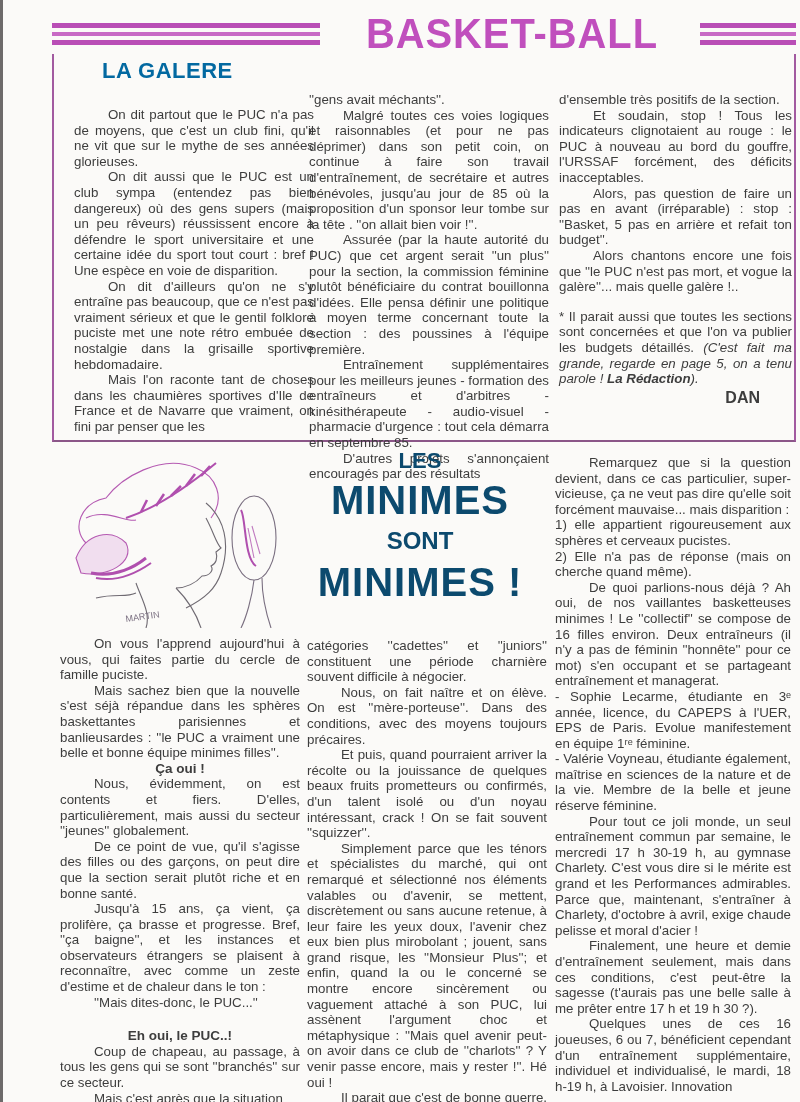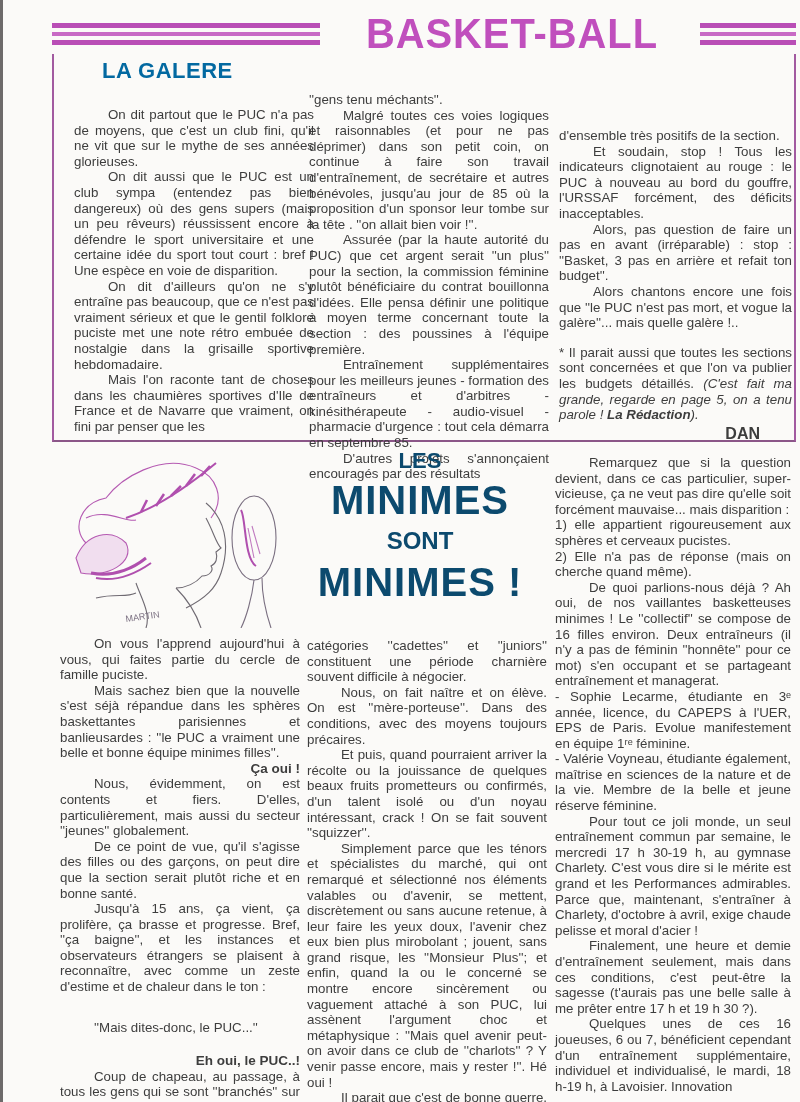--- a/index.html
+++ b/index.html
@@ -25,38 +25,38 @@
     .top-box { position: absolute; left: 52px; top: 54px; width: 744px; height: 388px;
       border-left: 2px solid #a25aa0; border-right: 2px solid #a25aa0; border-bottom: 2px solid #8b5688; }
     .col { position: absolute; font-size: 13.3px; line-height: 15.6px; text-align: justify; color: #3d3d3d; }
     .col p { text-indent: 34px; }
     .col p.noindent { text-indent: 0; }
     .col p.spaced { margin-top: 14px; }
 
     .galere-title { position: absolute; left: 48px; top: 4px; font-size: 22px; font-weight: bold; color: #0369a1; letter-spacing: 0.5px; }
     .top-c1 { left: 20px; top: 53px; width: 240px; }
     .top-c2 { left: 255px; top: 38px; width: 240px; }
-    .top-c3 { left: 505px; top: 38px; width: 233px; margin-top: 36px; }
+    .top-c3 { left: 505px; top: 38px; width: 233px; }
     .em { font-style: italic; }
     .em b { font-weight: bold; }
     .signature { text-align: right; font-weight: bold; margin-top: 3px; padding-right: 32px; font-size: 16px; }
 
     
     .illustration { position: absolute; left: 66px; top: 448px; width: 225px; height: 180px; }
     .headline { position: absolute; left: 300px; top: 442px; width: 240px; text-align: center; color: #0c4a6e; font-weight: bold; }
     .hl-les { font-size: 22px; line-height: 30px; margin-top: 4px; }
     .hl-big { font-size: 40px; line-height: 48px; letter-spacing: 1px; }
     .hl-sont { font-size: 24px; line-height: 34px; }
 
     .bot-c1 { left: 60px; top: 636px; width: 240px; }
     .bot-c2 { left: 307px; top: 638px; width: 240px; }
     .bot-c3 { left: 555px; top: 455px; width: 236px; }
-    .subhead { text-align: right; font-weight: bold; font-size: 13.5px; text-indent: 0 !important; }
+    .subhead { text-align: center; font-weight: bold; font-size: 13.5px; text-indent: 0 !important; }
     .subhead.mt { margin-top: 18px; }
-    .quote-center { text-indent: 34px; margin-top: 25px; }
+    .quote-center { text-indent: 34px; }
   </style>
 </head>
 <body>
 
 <div class="page-edge"></div>
 
 <div class="masthead">
   <div class="rule-group rule-left">
     <div class="bar b1"></div>
       <div class="bar b2"></div>
@@ -74,31 +74,31 @@
   <div class="galere-title">LA GALERE</div>
 
   <div class="col top-c1">
     <p>On dit partout que le PUC n'a pas de moyens, que c'est un club fini, qu'il ne vit que sur le mythe de ses années glorieuses.</p>
     <p>On dit aussi que le PUC est un club sympa (entendez pas bien dangereux) où des gens supers (mais un peu rêveurs) réussissent encore à défendre le sport universitaire et une certaine idée du sport tout court : bref ! Une espèce en voie de disparition.</p>
     <p>On dit d'ailleurs qu'on ne s'y entraîne pas beaucoup, que ce n'est pas vraiment sérieux et que le gentil folklore puciste met une note rétro embuée de nostalgie dans la grisaille sportive hebdomadaire.</p>
     <p>Mais l'on raconte tant de choses dans les chaumières sportives d'Ile de France et de Navarre que vraiment, on fini par penser que les</p>
   </div>
 
   <div class="col top-c2">
-    <p class="noindent">''gens tenu méchants''.</p>
+    <p class="noindent">''gens avait méchants''.</p>
     <p>Malgré toutes ces voies logiques et raisonnables (et pour ne pas déprimer) dans son petit coin, on continue à faire son travail d'entraînement, de secrétaire et autres bénévoles, jusqu'au jour de 85 où la proposition d'un sponsor leur tombe sur la tête . ''on allait bien voir !''.</p>
     <p>Assurée (par la haute autorité du PUC) que cet argent serait ''un plus'' pour la section, la commission féminine plutôt bénéficiaire du contrat bouillonna d'idées. Elle pensa définir une politique à moyen terme concernant toute la section : des poussines à l'équipe première.</p>
     <p>Entraînement supplémentaires pour les meilleurs jeunes - formation des entraîneurs et d'arbitres - kinésithérapeute - audio-visuel - pharmacie d'urgence : tout cela démarra en septembre 85.</p>
     <p>D'autres projets s'annonçaient encouragés par des résultats</p>
   </div>
 
   <div class="col top-c3">
     <p class="noindent">d'ensemble très positifs de la section.</p>
     <p>Et soudain, stop ! Tous les indicateurs clignotaient au rouge : le PUC à nouveau au bord du gouffre, l'URSSAF forcément, des déficits inacceptables.</p>
-    <p>Alors, pas question de faire un pas en avant (irréparable) : stop : ''Basket, 3 pas en arrière et refait ton budget''.</p>
+    <p>Alors, pas question de faire un pas en avant (irréparable) : stop : ''Basket, 5 pas en arrière et refait ton budget''.</p>
     <p>Alors chantons encore une fois que ''le PUC n'est pas mort, et vogue la galère''... mais quelle galère !..</p>
     <p class="noindent spaced">
       <span>* Il parait aussi que toutes les sections sont concernées et que l'on va publier les budgets détaillés.</span>
       <span class="em"><span>(C'est fait ma grande, regarde en page 5, on a tenu parole !</span> <b>La Rédaction</b><span>).</span></span>
     </p>
     <div class="signature">DAN</div>
   </div>
 </div>
 
 <div class="illustration">

